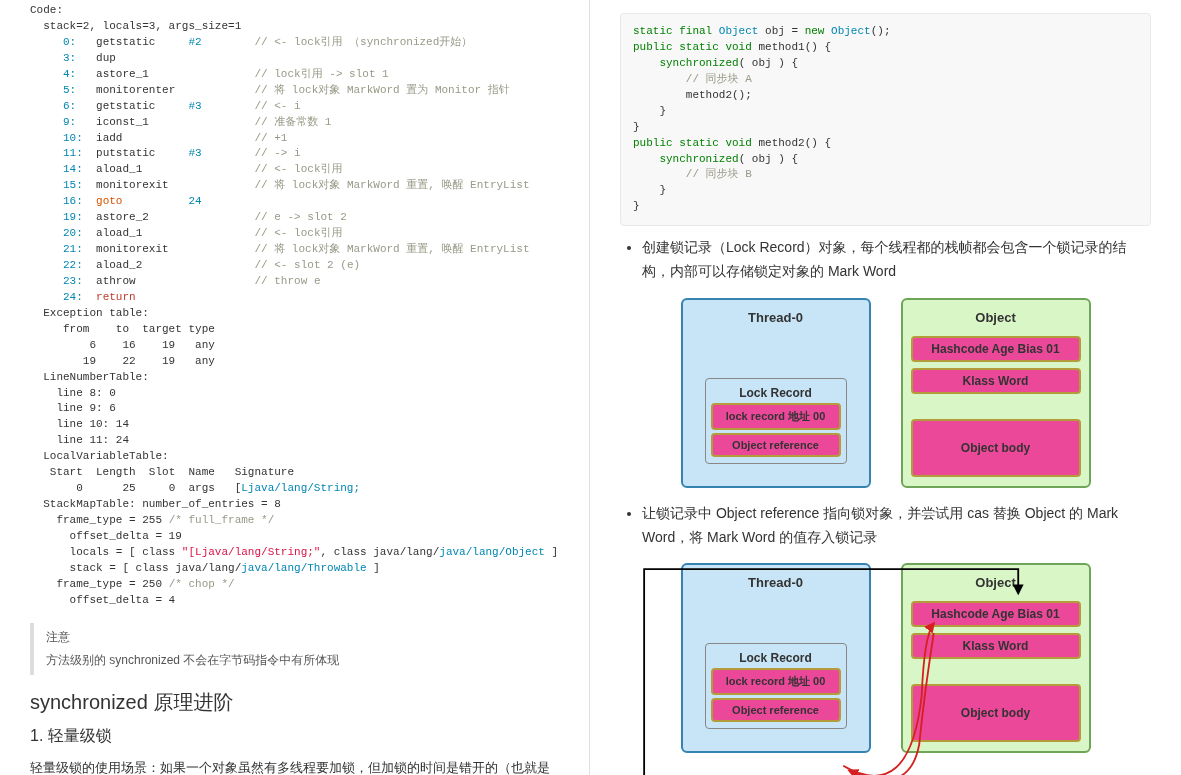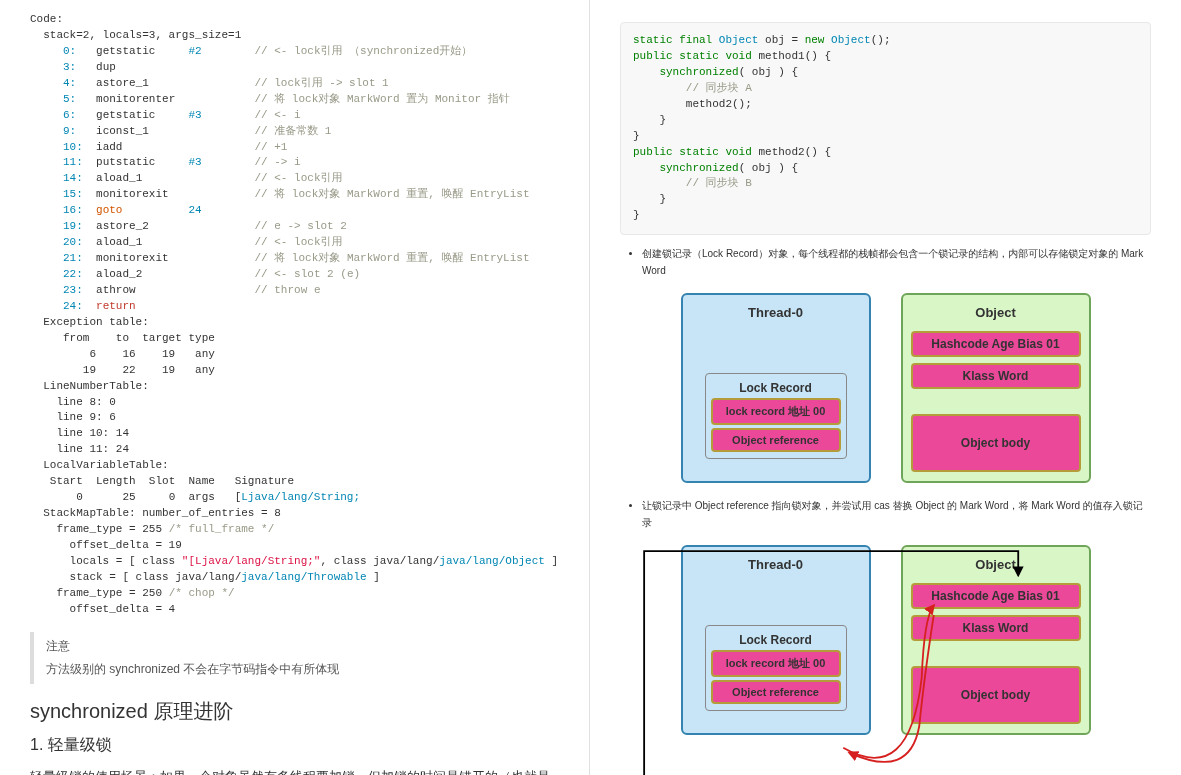--- a/index.html
+++ b/index.html
@@ -1,34 +1,34 @@
 <!DOCTYPE html>
 <html><head>
 <meta charset="utf-8">
 <style>
 *{box-sizing:border-box;margin:0;padding:0}
 body{font-family:-apple-system,BlinkMacSystemFont,"Segoe UI",Arial,sans-serif;font-size:12px;color:#333;background:#fff;display:flex;width:1181px;height:775px;overflow:hidden}
-.col{overflow:hidden;padding:12px 30px}
+.col{overflow:hidden;padding:3px 30px}
 .col-left{width:590px;border-right:1px solid #e0e0e0}
 .col-right{width:591px}
 pre.code{font-family:"Courier New",monospace;font-size:11px;line-height:1.45;white-space:pre;color:#333;background:#f8f8f8;border:1px solid #e8e8e8;border-radius:4px;padding:10px 12px}
 pre.code.nobg{background:transparent;border:none;padding:0}
 .kw{color:#008000}
 .num{color:#0086b3}
 .cmt{color:#998;font-style:normal}
 .str{color:#d14}
 .typ{color:#0086b3}
 .red{color:#c0392b}
 .orange{color:#d35400}
 .note{border-left:4px solid #ddd;padding:6px 12px;margin:14px 0;color:#555}
 h2{font-size:20px;font-weight:400;margin:10px 0}
 h3{font-size:16px;font-weight:400;margin:10px 0}
 p{font-size:13px;line-height:1.7;margin:8px 0}
 ul{list-style:disc;padding-left:22px;margin:10px 0}
-li{font-size:10px;line-height:1.7}
+li{font-size:14px;line-height:1.7}
 
 .diagram{display:flex;justify-content:center;gap:30px;margin:14px 0;position:relative}
 .box{border:2px solid #333;border-radius:6px;padding:6px;width:190px;min-height:190px;display:flex;flex-direction:column}
 .box-thread{background:#c7e5f6;border-color:#3483b0}
 .box-object{background:#d9f6c7;border-color:#6fa559}
 .box-title{text-align:center;font-weight:700;font-size:13px;padding:4px 0 8px}
 .spacer{flex:1}
 .inner{background:#ec4899;border:2px solid #b59c3a;border-radius:4px;margin:3px 2px;padding:4px 6px;text-align:center;font-size:12px;font-weight:700}
 .inner-sm{font-size:11px}
 .rec-head{text-align:center;font-weight:700;font-size:12px;margin:4px 0 2px}

